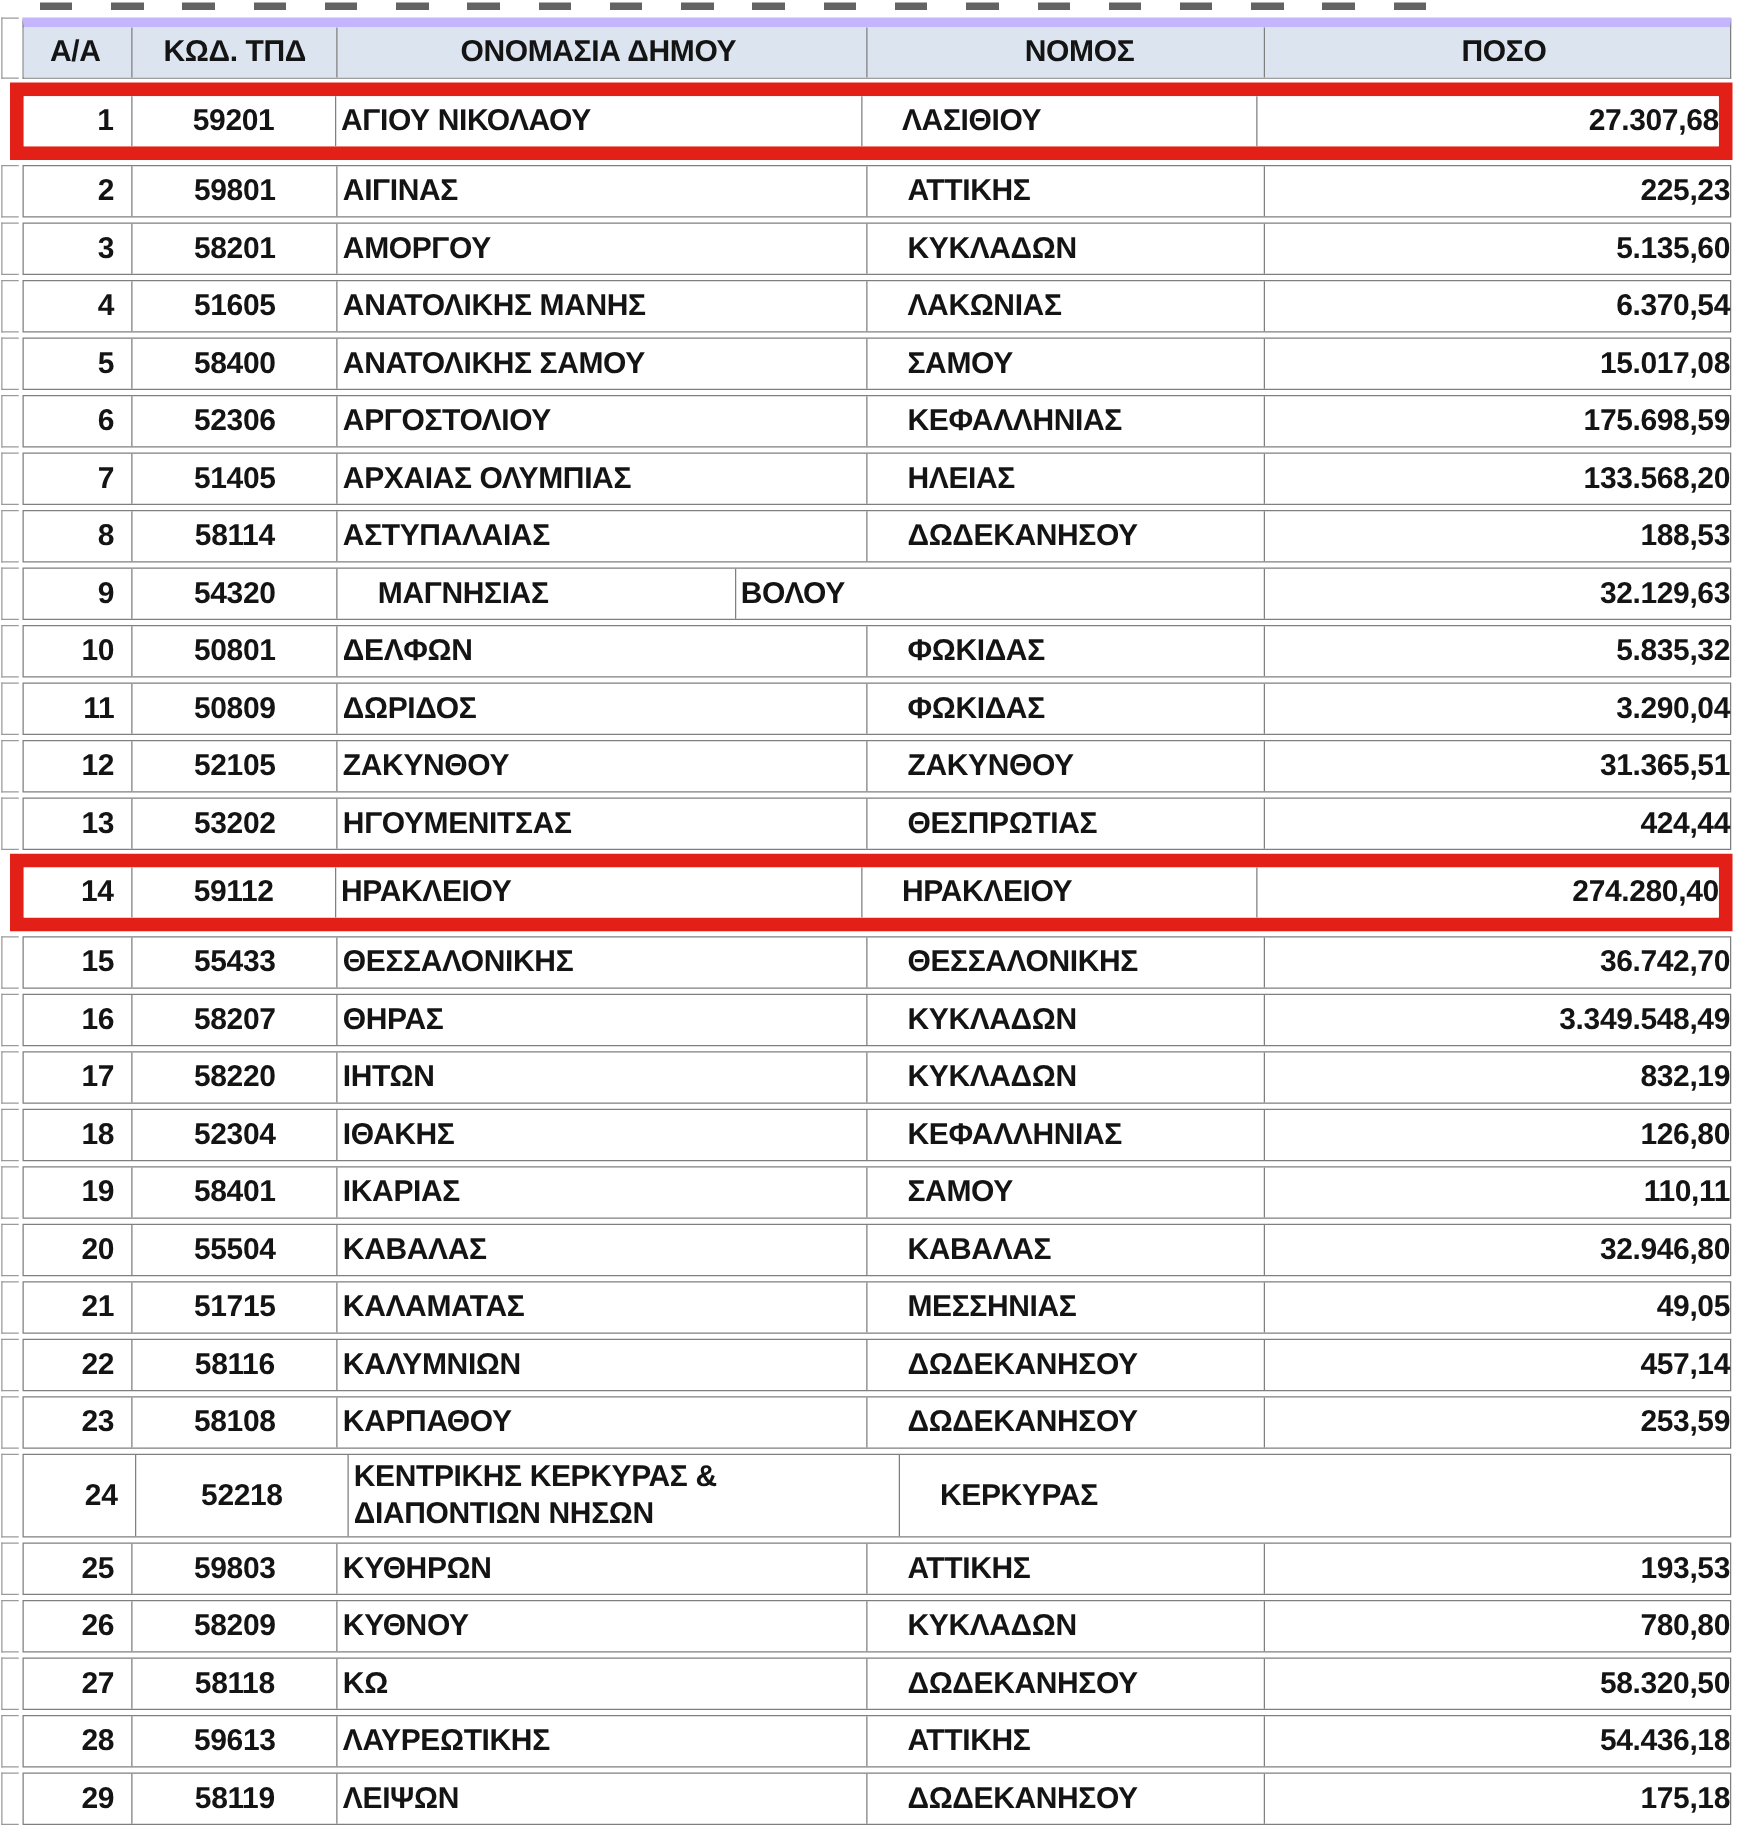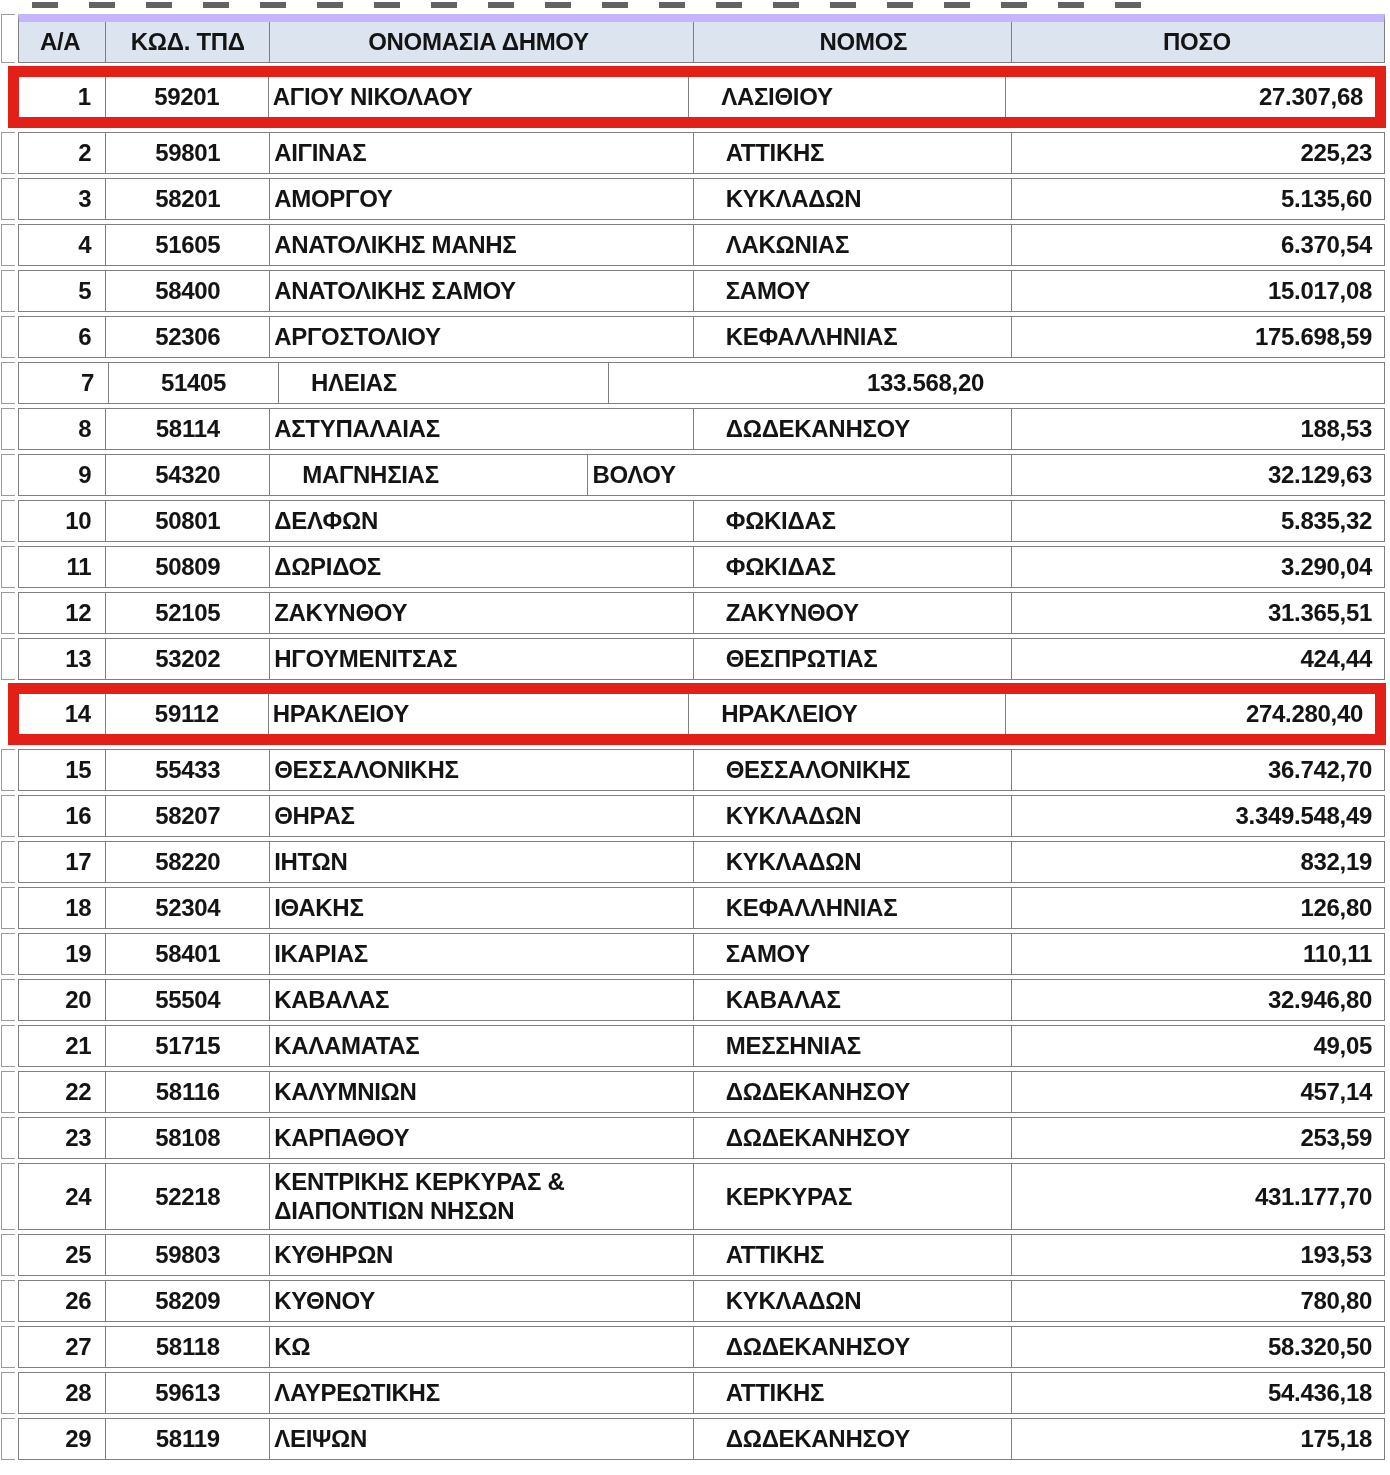--- a/index.html
+++ b/index.html
@@ -46,21 +46,21 @@
     padding:3px 10px;
     font-size:24px;
     line-height:1.22;
     letter-spacing:-0.3px;
   }
   .cell + .cell{border-left:1px solid var(--grid);}
   .c-aa{width:89px;justify-content:flex-end;padding-right:14px;}
   .c-code{width:170px;justify-content:center;}
   .c-name{width:441px;justify-content:flex-start;padding-left:4px;}
   .c-nomos{width:330px;justify-content:flex-start;padding-left:32px;}
-  .c-amount{width:388px;justify-content:flex-end;padding-right:12px;}
+  .c-amount{width:388px;justify-content:flex-end;padding-right:0;}
   
   .row-wrap.highlighted{
     border:11px solid var(--red);
     margin:3px -1px 3px -10px;
   }
   .row-wrap.highlighted .row{border:none;}
 </style>
 </head>
 <body>
 
@@ -129,20 +129,21 @@
         <div class="cell c-code">52306</div>
         <div class="cell c-name">ΑΡΓΟΣΤΟΛΙΟΥ</div>
         <div class="cell c-nomos">ΚΕΦΑΛΛΗΝΙΑΣ</div>
         <div class="cell c-amount">175.698,59</div>
       </div>
     </div>
     <div class="row-wrap">
       <div class="row">
         <div class="cell c-aa">7</div>
         <div class="cell c-code">51405</div>
+        <div class="cell c-name">ΑΡΧΑΙΑΣ ΟΛΥΜΠΙΑΣ</div>
         <div class="cell c-nomos">ΗΛΕΙΑΣ</div>
         <div class="cell c-amount">133.568,20</div>
       </div>
     </div>
     <div class="row-wrap">
       <div class="row">
         <div class="cell c-aa">8</div>
         <div class="cell c-code">58114</div>
         <div class="cell c-name">ΑΣΤΥΠΑΛΑΙΑΣ</div>
         <div class="cell c-nomos">ΔΩΔΕΚΑΝΗΣΟΥ</div>
@@ -283,21 +284,20 @@
         <div class="cell c-nomos">ΔΩΔΕΚΑΝΗΣΟΥ</div>
         <div class="cell c-amount">253,59</div>
       </div>
     </div>
     <div class="row-wrap">
       <div class="row">
         <div class="cell c-aa">24</div>
         <div class="cell c-code">52218</div>
         <div class="cell c-name">ΚΕΝΤΡΙΚΗΣ ΚΕΡΚΥΡΑΣ &amp; ΔΙΑΠΟΝΤΙΩΝ ΝΗΣΩΝ</div>
         <div class="cell c-nomos">ΚΕΡΚΥΡΑΣ</div>
-        <div class="cell c-amount">431.177,70</div>
       </div>
     </div>
     <div class="row-wrap">
       <div class="row">
         <div class="cell c-aa">25</div>
         <div class="cell c-code">59803</div>
         <div class="cell c-name">ΚΥΘΗΡΩΝ</div>
         <div class="cell c-nomos">ΑΤΤΙΚΗΣ</div>
         <div class="cell c-amount">193,53</div>
       </div>

